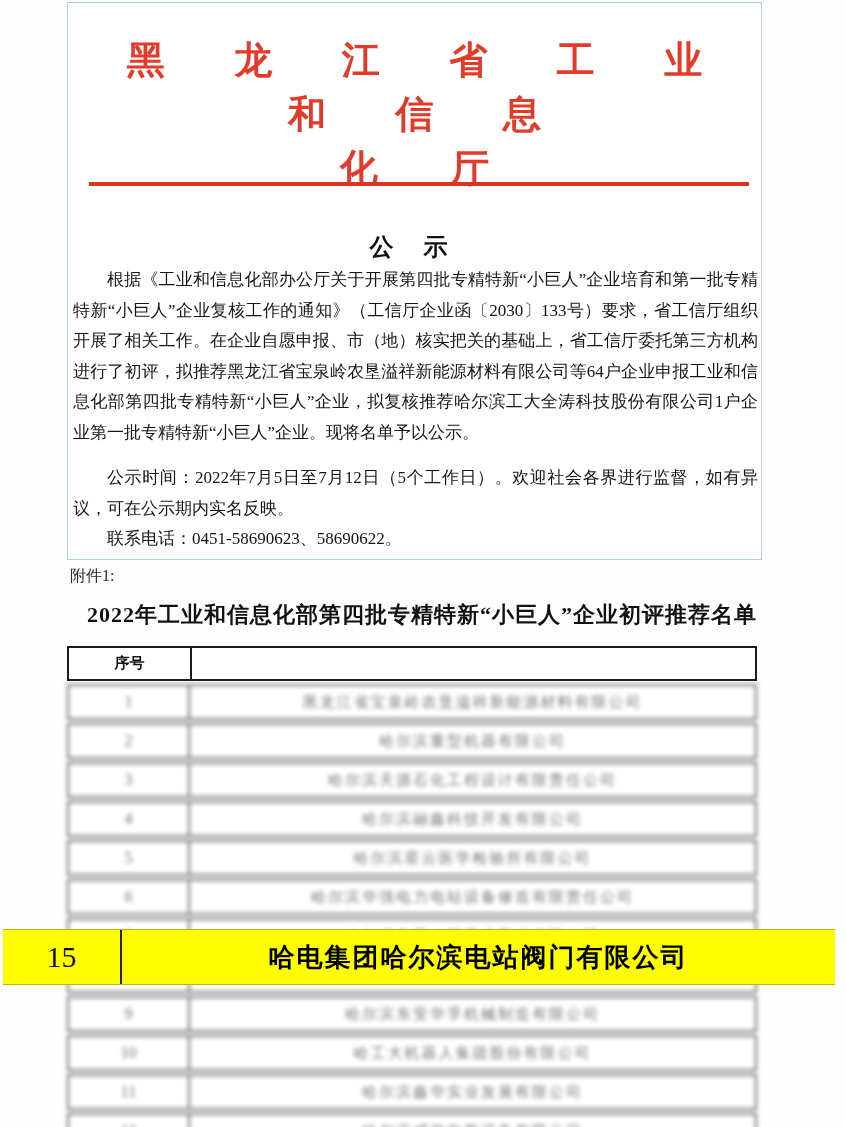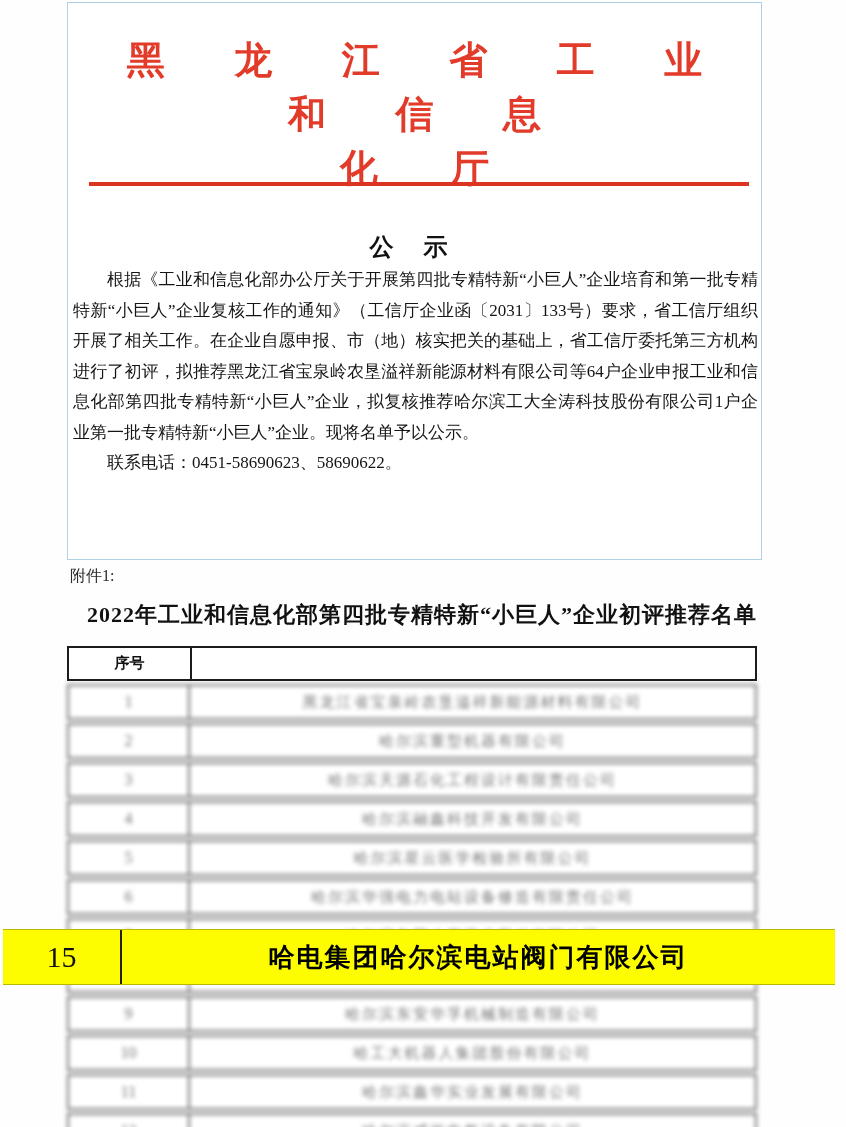--- a/index.html
+++ b/index.html
@@ -59,21 +59,22 @@
 <div class="canvas">
 
   <div class="doc-page">
     <div class="letterhead">
       <div class="lh-line1">黑 龙 江 省 工 业 和 信 息</div>
       <div class="lh-line2">化 厅</div>
     </div>
     <div class="red-rule"></div>
     <div class="notice-heading">公 示</div>
     <div class="body-text">
-      <p>根据《工业和信息化部办公厅关于开展第四批专精特新“小巨人”企业培育和第一批专精特新“小巨人”企业复核工作的通知》（工信厅企业函〔2031〕133号）要求，省工信厅组织开展了相关工作。在企业自愿申报、市（地）核实把关的基础上，省工信厅委托第三方机构进行了初评，拟推荐黑龙江省宝泉岭农垦溢祥新能源材料有限公司等64户企业申报工业和信息化部第四批专精特新“小巨人”企业，拟复核推荐哈尔滨工大全涛科技股份有限公司1户企业第一批专精特新“小巨人”企业。现将名单予以公示。</p>
+      <p>根据《工业和信息化部办公厅关于开展第四批专精特新“小巨人”企业培育和第一批专精特新“小巨人”企业复核工作的通知》（工信厅企业函〔2030〕133号）要求，省工信厅组织开展了相关工作。在企业自愿申报、市（地）核实把关的基础上，省工信厅委托第三方机构进行了初评，拟推荐黑龙江省宝泉岭农垦溢祥新能源材料有限公司等64户企业申报工业和信息化部第四批专精特新“小巨人”企业，拟复核推荐哈尔滨工大全涛科技股份有限公司1户企业第一批专精特新“小巨人”企业。现将名单予以公示。</p>
+      <p class="gap">公示时间：2022年7月5日至7月12日（5个工作日）。欢迎社会各界进行监督，如有异议，可在公示期内实名反映。</p>
       <p>联系电话：0451-58690623、58690622。</p>
     </div>
   </div>
 
   <div class="attachment">附件1:</div>
 
   <div class="table-title">2022年工业和信息化部第四批专精特新“小巨人”企业初评推荐名单</div>
 
   <div class="table-head">
     <div class="th-no">序号</div>

